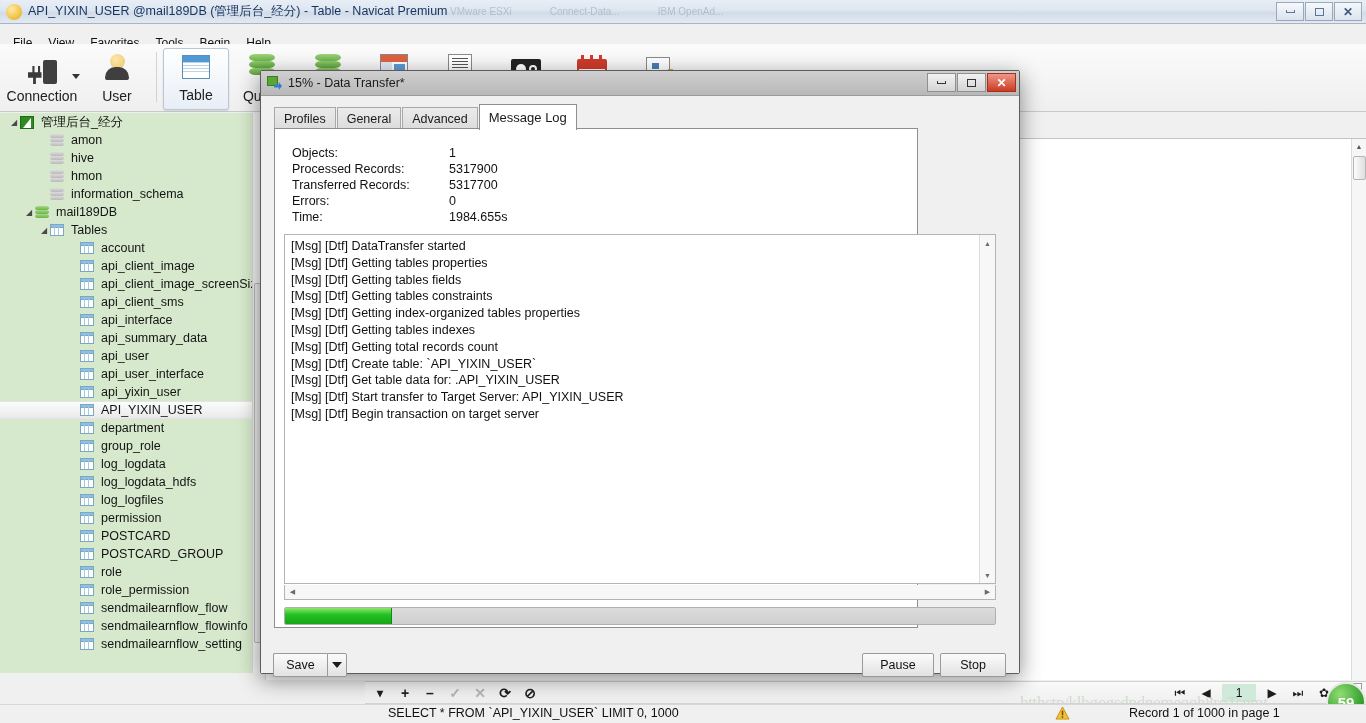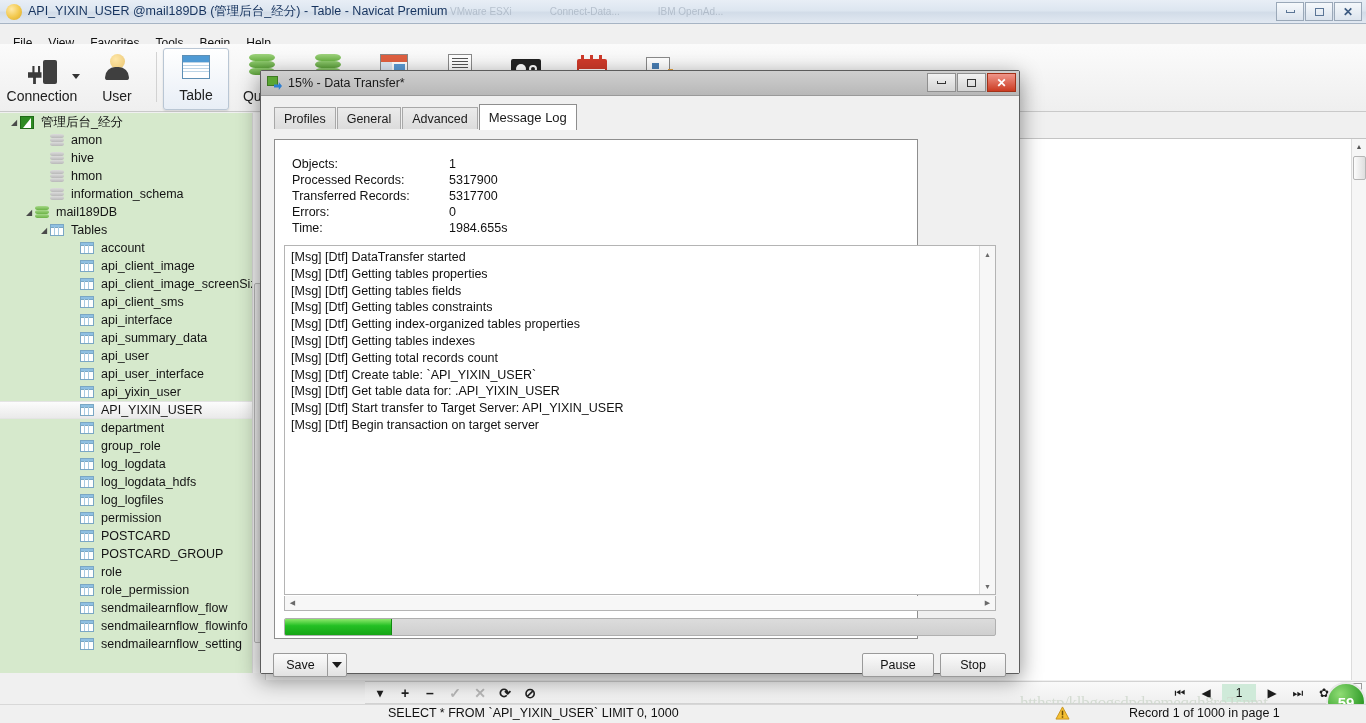--- a/index.html
+++ b/index.html
@@ -239,21 +239,21 @@
     height:22px; padding:0 9px; display:flex; align-items:center;
     border:1px solid #a8a8a8; border-bottom:none; margin-right:1px;
     background:linear-gradient(to bottom,#ebebeb,#dcdcdc);
     font-size:12.5px; color:#1a1a1a;
   }
   .tab.active {
     height:26px; background:#fff; border-color:#8e8e8e; font-size:13px;
     position:relative; z-index:3; margin-bottom:-1px;
   }
   .tabpanel {
-    position:absolute; left:13px; top:43px; width:644px; height:500px;
+    position:absolute; left:13px; top:32px; width:644px; height:500px;
     background:#fff; border:1px solid #8e8e8e;
   }
 
   .summary { position:absolute; left:17px; top:16px; font-size:12.5px; color:#111; }
   .summary .row { display:flex; height:16px; align-items:center; }
   .summary .k { width:157px; }
   .summary .v { }
 
   .logbox {
     position:absolute; left:9px; top:105px; width:712px; height:350px;

